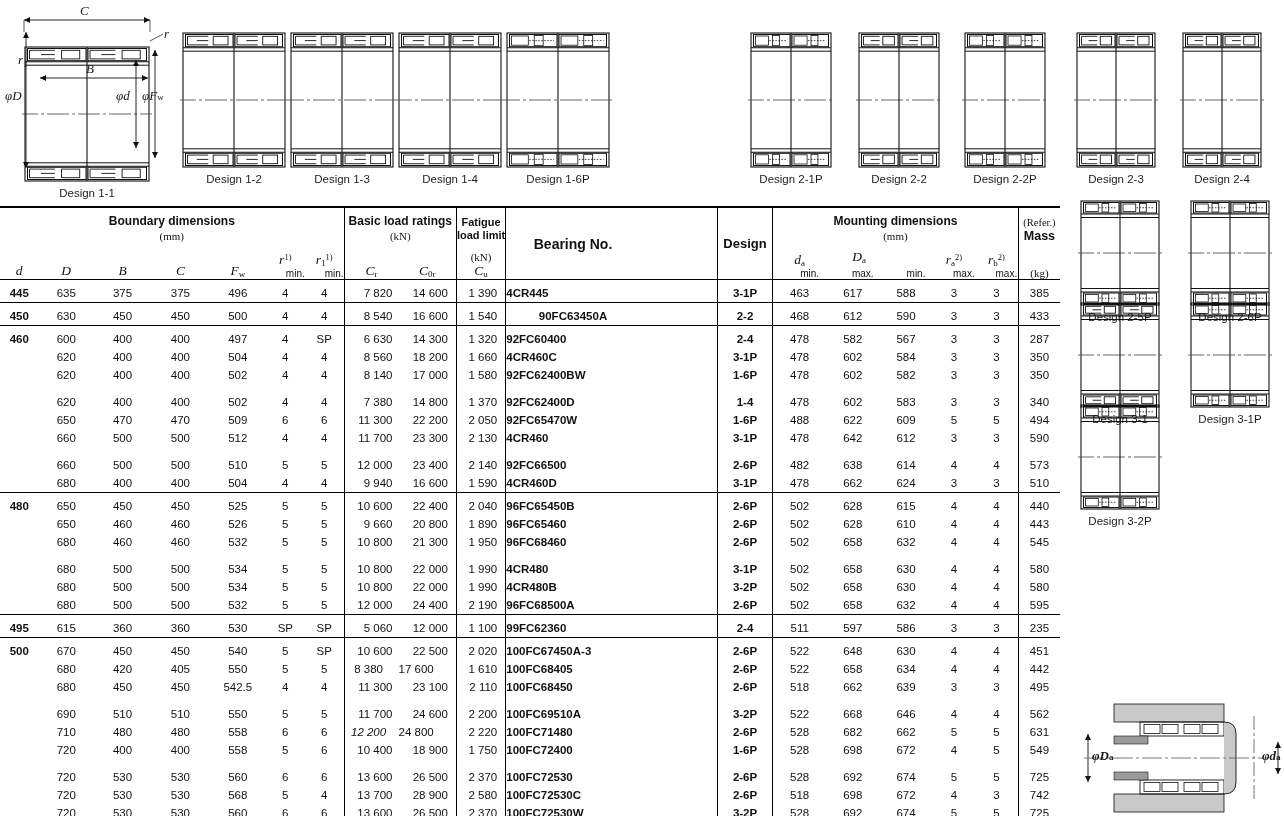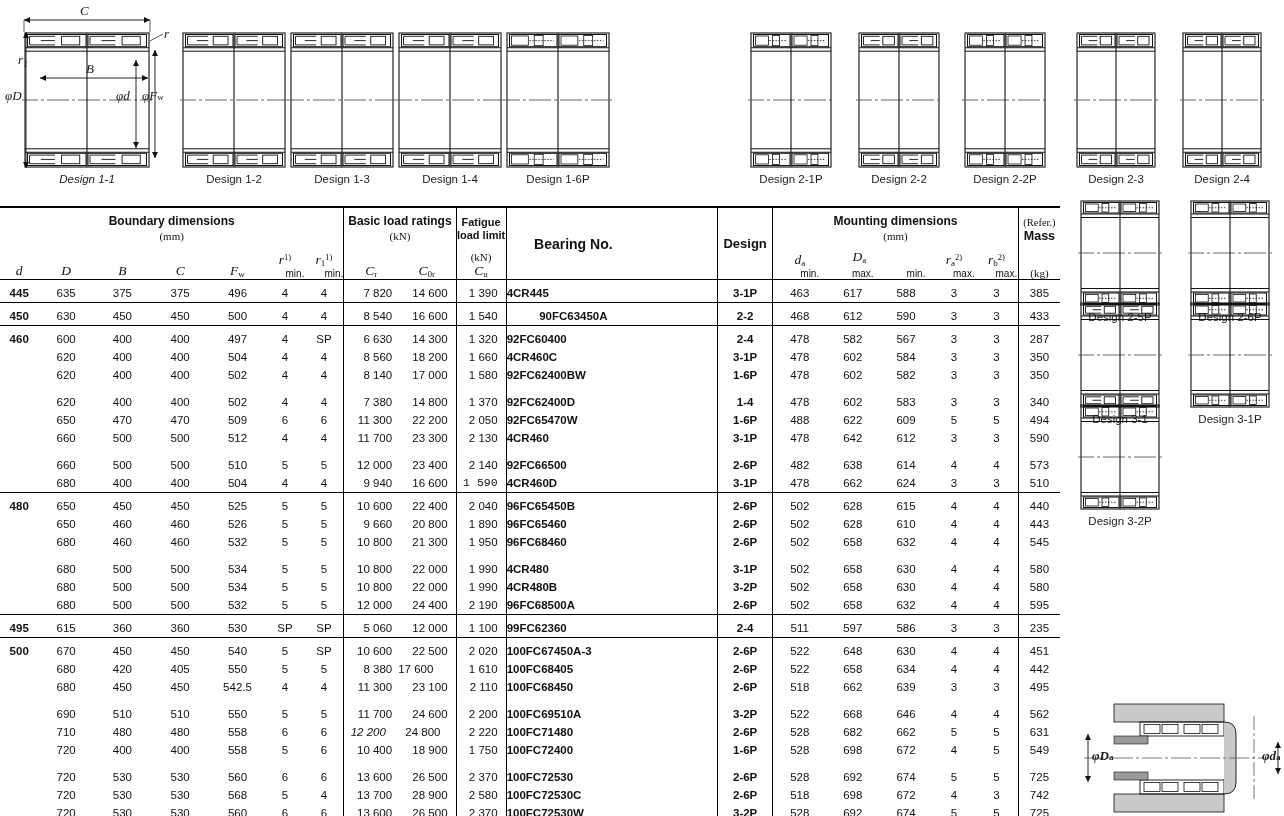--- a/index.html
+++ b/index.html
@@ -72,21 +72,21 @@
   col.c-mass{width:44px;}
 
   .lbl{font-family:"Liberation Serif",serif;font-style:italic;font-size:13px;}
 </style>
 </head>
 <body>
 
 <div class="page">
 
   <div class="diagrams">
-      <div class="dwg" style="left:22px;top:30px;width:130px;font-style:italic;">
+      <div class="dwg" style="left:22px;top:44px;width:130px;">
         <svg width="130" height="140" viewBox="0 0 130 140">
           <rect x="3" y="3" width="124" height="134" fill="none" stroke="#111" stroke-width="1.1"></rect>
           <line x1="3" y1="17.7" x2="127" y2="17.7" stroke="#111" stroke-width="1.1"></line>
           <line x1="3" y1="21.2" x2="127" y2="21.2" stroke="#111" stroke-width="1"></line>
           <line x1="3" y1="122.3" x2="127" y2="122.3" stroke="#111" stroke-width="1.1"></line>
           <line x1="3" y1="118.8" x2="127" y2="118.8" stroke="#111" stroke-width="1"></line>
           <rect x="5.5" y="4.5" width="58.5" height="12.2" fill="none" stroke="#111" stroke-width="1"></rect>
           <path d="M 32.91 6.3 L 7.5 6.3 L 7.5 14.899999999999999 L 32.91 14.899999999999999" fill="none" stroke="#111" stroke-width="0.9"></path>
           <line x1="18.9345" y1="10.6" x2="32.91" y2="10.6" stroke="#111" stroke-width="0.9"></line>
           <rect x="39.589999999999996" y="6.3" width="18.15" height="8.6" fill="none" stroke="#111" stroke-width="0.9"></rect>
@@ -885,21 +885,21 @@
           <tr class="datarow">
             <td class="d-col num"></td>
             <td class="num">680</td>
             <td class="num">400</td>
             <td class="num">400</td>
             <td class="num">504</td>
             <td class="num">4</td>
             <td class="num">4</td>
             <td class="num vl" style="text-align:right;padding-right:6px;">9 940</td>
             <td class="num" style="text-align:right;padding-right:8px;">16 600</td>
-            <td class="num vl" style="text-align:right;padding-right:8px;font-family:Liberation Mono, monospace;">1 590</td>
+            <td class="num vl" style="text-align:right;padding-right:8px;">1 590</td>
             <td class="bno vl">4CR460D</td>
             <td class="blank-cell"></td>
             <td class="design num vl vr">3-1P</td>
             <td class="num">478</td>
             <td class="num">662</td>
             <td class="num">624</td>
             <td class="num">3</td>
             <td class="num">3</td>
             <td class="num vl">510</td>
           </tr>
@@ -1083,21 +1083,21 @@
             <td class="num vl" style="padding-top:4px;">451</td>
           </tr>
           <tr class="datarow">
             <td class="d-col num"></td>
             <td class="num">680</td>
             <td class="num">420</td>
             <td class="num">405</td>
             <td class="num">550</td>
             <td class="num">5</td>
             <td class="num">5</td>
-            <td class="num vl" style="text-align:right;padding-right:6px;margin-top:40px;">8 380</td>
+            <td class="num vl" style="text-align:center;padding-right:6px;margin-top:40px;">8 380</td>
             <td class="num" style="text-align:left;padding-right:8px;">17 600</td>
             <td class="num vl" style="text-align:right;padding-right:8px;">1 610</td>
             <td class="bno vl">100FC68405</td>
             <td class="blank-cell"></td>
             <td class="design num vl vr">2-6P</td>
             <td class="num">522</td>
             <td class="num">658</td>
             <td class="num">634</td>
             <td class="num">4</td>
             <td class="num">4</td>
@@ -1158,21 +1158,21 @@
           </tr>
           <tr class="datarow">
             <td class="d-col num"></td>
             <td class="num">710</td>
             <td class="num">480</td>
             <td class="num">480</td>
             <td class="num">558</td>
             <td class="num">6</td>
             <td class="num">6</td>
             <td class="num vl" style="text-align:center;padding-right:6px;font-style:italic;">12 200</td>
-            <td class="num" style="text-align:center;padding-right:8px;">24 800</td>
+            <td class="num" style="text-align:left;padding-right:8px;">24 800</td>
             <td class="num vl" style="text-align:right;padding-right:8px;">2 220</td>
             <td class="bno vl">100FC71480</td>
             <td class="blank-cell"></td>
             <td class="design num vl vr">2-6P</td>
             <td class="num">528</td>
             <td class="num">682</td>
             <td class="num">662</td>
             <td class="num">5</td>
             <td class="num">5</td>
             <td class="num vl">631</td>

